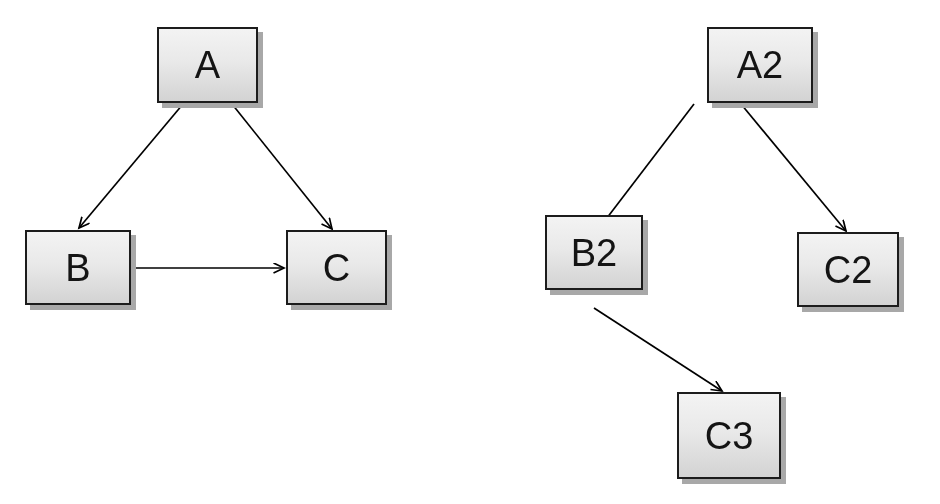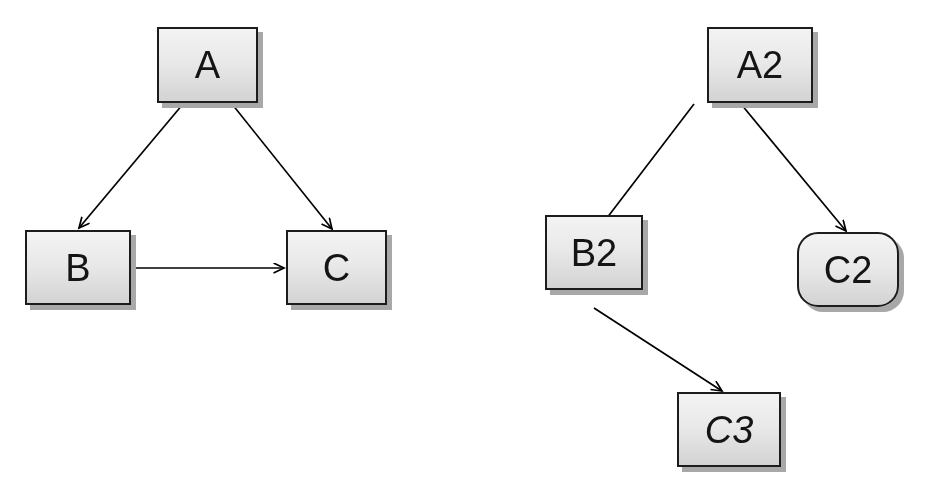--- a/index.html
+++ b/index.html
@@ -67,20 +67,20 @@
       </div>
       <div class="node" style="left: 286px; top: 230px; width: 101px; height: 75px;">
         <span class="node-label">C</span>
       </div>
       <div class="node" style="left: 667px; top: 27px; width: 106px; height: 76px; margin-left: 40px;">
         <span class="node-label">A2</span>
       </div>
       <div class="node" style="left: 545px; top: 215px; width: 98px; height: 75px; align-items: center;">
         <span class="node-label">B2</span>
       </div>
-      <div class="node" style="left: 797px; top: 232px; width: 102px; height: 75px; border-radius: 21px;">
+      <div class="node" style="left: 797px; top: 232px; width: 102px; height: 75px;">
         <span class="node-label">C2</span>
       </div>
-      <div class="node" style="left: 677px; top: 392px; width: 104px; height: 75px; font-style: italic;">
+      <div class="node" style="left: 677px; top: 392px; width: 104px; height: 87px;">
         <span class="node-label">C3</span>
       </div>
     </div>
 </div>
 
 </body></html>

